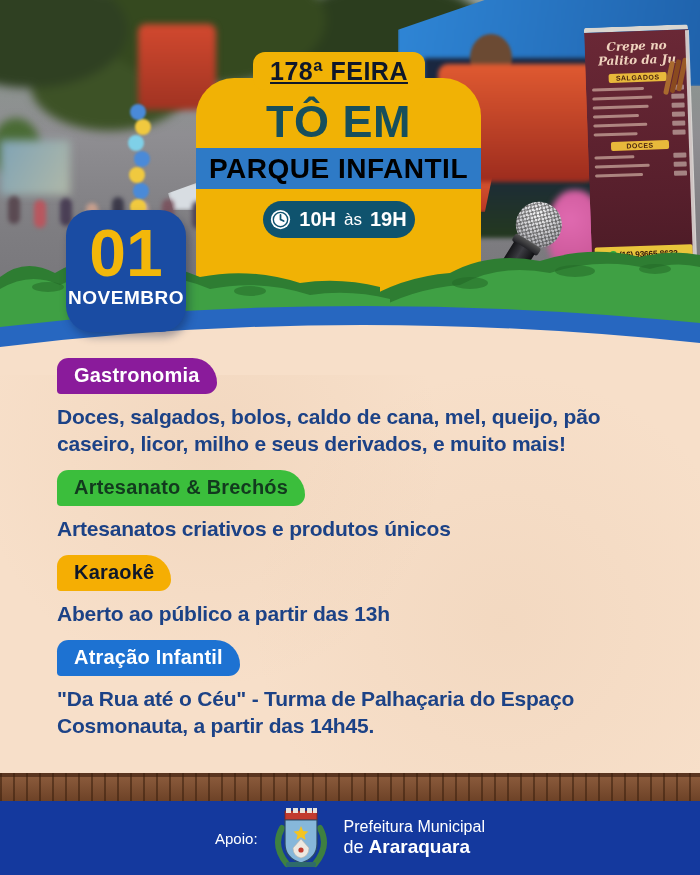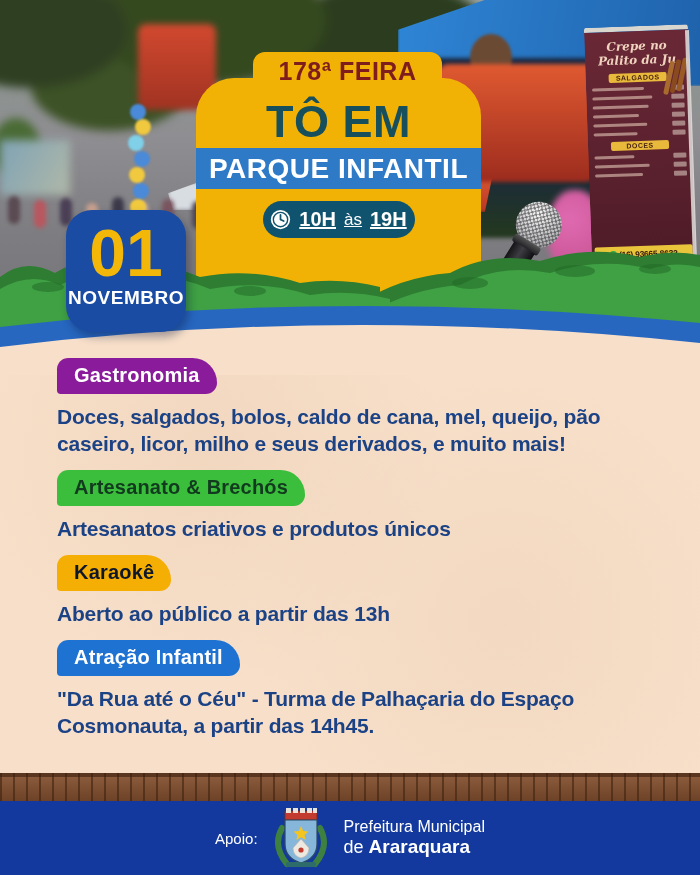--- a/index.html
+++ b/index.html
@@ -82,33 +82,33 @@
       repeating-linear-gradient(-45deg,rgba(40,40,40,.35) 0 1.5px,transparent 1.5px 3.5px),
       radial-gradient(circle at 35% 30%,#f2f2f2,#b9b9bd 60%,#8a8a90);}
   .mic-ring{position:absolute;left:8px;top:42px;width:30px;height:9px;border-radius:3px;
     background:linear-gradient(180deg,#555,#1d1d22);}
   .mic-body{position:absolute;left:11px;top:50px;width:24px;height:72px;border-radius:0 0 8px 8px;
     background:linear-gradient(90deg,#141417,#3c3c42 45%,#0f0f12);}
   .mic-band{position:absolute;left:11px;top:92px;width:24px;height:7px;
     background:linear-gradient(180deg,#e8e8ec,#9a9aa2);}
 
   
-  .edition-badge{position:absolute;left:253px;top:52px;width:189px;height:38px;z-index:3;
+  .edition-badge{position:absolute;left:253px;top:52px;width:172px;height:38px;z-index:3;
     background:#f1b205;border-radius:12px;display:flex;align-items:center;justify-content:center;
-    color:#7f1d1d;font-size:25px;font-weight:bold;letter-spacing:.5px;}
+    color:#0f172a;font-size:25px;font-weight:bold;letter-spacing:.5px;text-decoration:underline;}
   .banner-main{position:absolute;left:196px;top:78px;width:285px;height:228px;z-index:2;
     background:#f1b205;border-radius:38px 38px 28px 28px;}
   .banner-title{position:absolute;left:0;right:0;top:18px;text-align:center;
     color:#174f5c;font-size:45px;font-weight:bold;letter-spacing:.5px;}
   .subtitle-band{position:absolute;left:0;right:0;top:70px;height:41px;background:#2e7ac6;
     display:flex;align-items:center;justify-content:center;
-    color:#ffffff;font-size:28px;font-weight:bold;letter-spacing:.5px;}
+    color:#000000;font-size:28px;font-weight:bold;letter-spacing:.5px;}
   .hours-pill{position:absolute;left:50%;top:123px;transform:translateX(-50%);
     width:152px;height:37px;background:#0f536e;border-radius:19px;
-    display:flex;align-items:center;justify-content:center;gap:8px;color:#fff;text-decoration:underline;}
+    display:flex;align-items:center;justify-content:center;gap:8px;color:#fff;}
   .hours-pill .h-strong{font-size:20px;font-weight:bold;}
   .hours-pill .h-sep{font-size:17px;font-weight:normal;}
 
   
   .date-badge{position:absolute;left:66px;top:210px;width:120px;height:122px;z-index:6;
     background:#1a4ca3;border-radius:26px;text-align:center;
     box-shadow:3px 5px 8px rgba(10,20,60,.35);}
   .date-day{color:#f3b70a;font-size:66px;font-weight:bold;line-height:1;margin-top:10px;}
   .date-month{color:#ffffff;font-size:19px;font-weight:bold;letter-spacing:.5px;margin-top:1px;}
 

